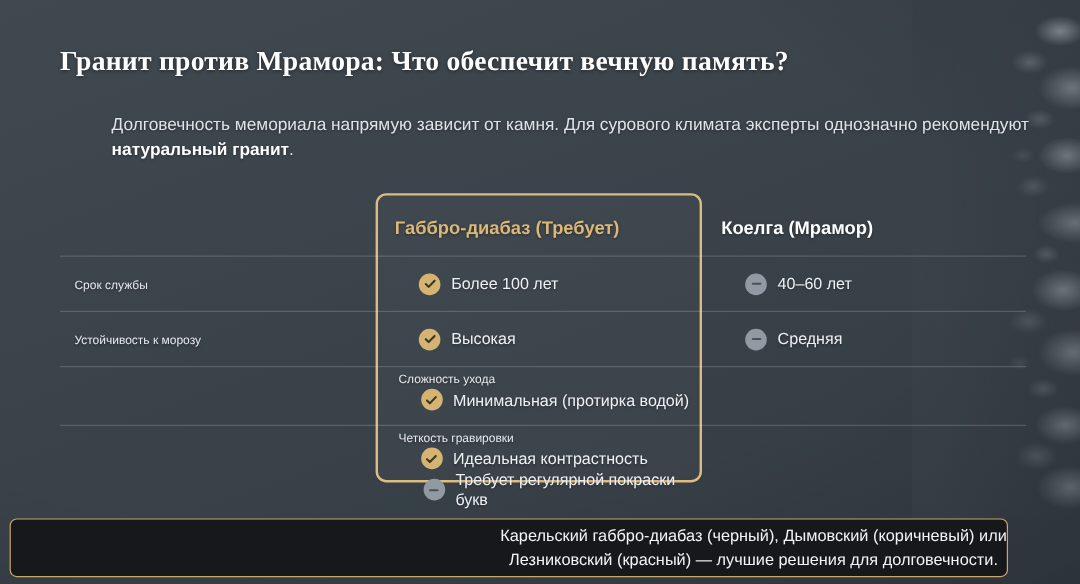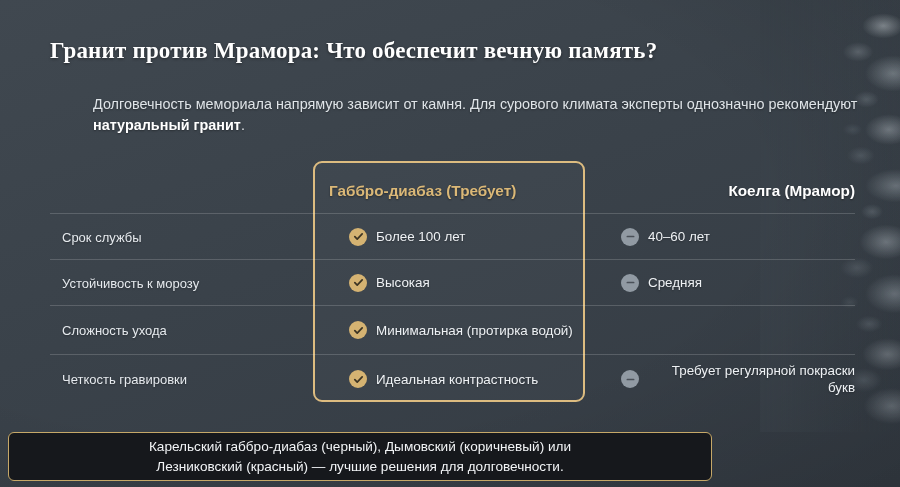--- a/index.html
+++ b/index.html
@@ -135,41 +135,41 @@
     display: flex;
     height: 45px;
     align-items: center;
   }
   .row {
     display: flex;
     align-items: center;
     border-top: 1px solid rgba(255,255,255,.17);
   }
   .row.r1, .row.r2 { height: 45px; }
-  .row.r3, .row.r4 { height: 48px; }
+  .row.r3, .row.r4 { height: 48px; flex-direction: column; }
 
   .c-feature { width: 265px; flex: none; padding-left: 12px; box-sizing: border-box; }
   .c-granite { width: 272px; flex: none; padding-left: 14px; box-sizing: border-box; }
-  .c-marble  { width: 268px; flex: none; padding-left: 14px; box-sizing: border-box; text-align: right; }
+  .c-marble  { width: 268px; flex: none; padding-left: 14px; box-sizing: border-box; }
 
   .th-granite {
     font-size: 15.3px;
     font-weight: 700;
     color: #dbb877;
     text-shadow: 0 1px 2px rgba(0,0,0,.4);
   }
   .th-marble {
     font-size: 15.3px;
     font-weight: 700;
     color: #ffffff;
     text-shadow: 0 1px 2px rgba(0,0,0,.4);
   }
 
   .feature-label {
-    font-size: 13px;
+    font-size: 10px;
     color: #e6eaee;
     text-shadow: 0 1px 2px rgba(0,0,0,.3);
   }
 
   .cell {
     display: flex;
     align-items: center;
     gap: 9px;
     padding-left: 20px;
   }
@@ -196,29 +196,29 @@
   .icon.minus {
     background: #919aa3;
   }
   .icon svg { display: block; }
 
   
   .banner {
     position: absolute;
     left: 8px;
     top: 432px;
-    width: 704px;
+    width: 832px;
     height: 49px;
     box-sizing: border-box;
     border: 1.6px solid #c6a868;
     border-radius: 6px;
     background: #16181c;
     display: flex;
     align-items: center;
-    justify-content: center;
+    justify-content: flex-end;
     z-index: 6;
   }
   .banner-text {
     text-align: center;
     font-size: 13.6px;
     line-height: 19.5px;
     color: #f2f4f6;
   }
 </style>
 </head>

